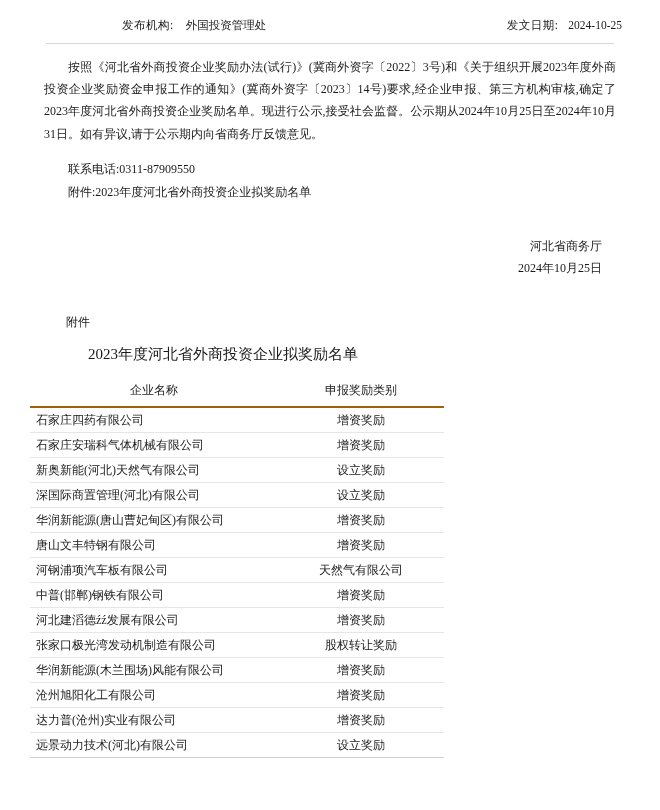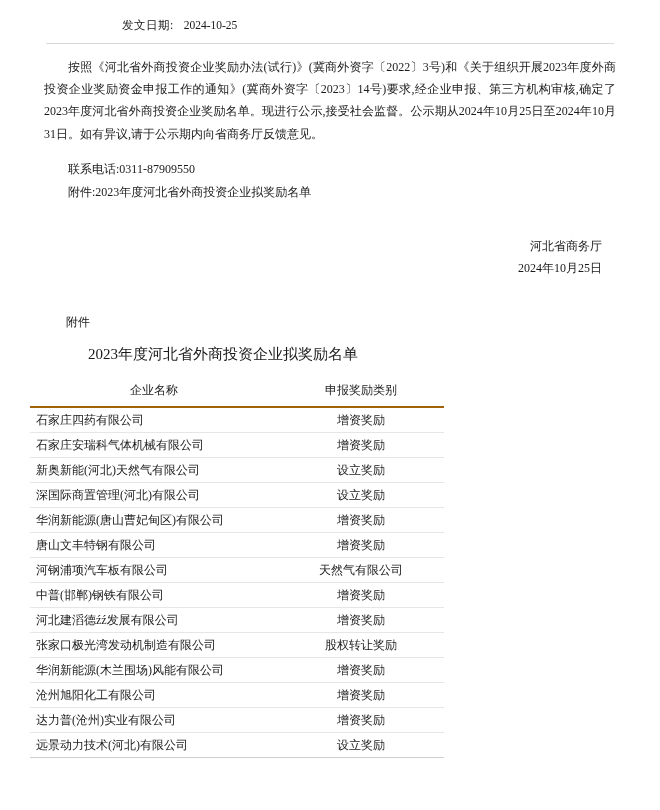--- a/index.html
+++ b/index.html
@@ -130,20 +130,24 @@
     border-bottom: 1px solid #cfcfcf;
   }
 </style>
 </head>
 <body>
 
 <div class="page">
 
 
   <div class="meta-row">
+    <div class="meta-left">
+      <span class="meta-label">发布机构:</span>
+      <span class="meta-value">外国投资管理处</span>
+    </div>
     <div class="meta-right">
       <span class="meta-label">发文日期:</span>
       <span class="meta-value">2024-10-25</span>
     </div>
   </div>
 
   <div class="rule"></div>
 
   <div class="body-block">
     <p class="indent">按照《河北省外商投资企业奖励办法(试行)》(冀商外资字〔2022〕3号)和《关于组织开展2023年度外商投资企业奖励资金申报工作的通知》(冀商外资字〔2023〕14号)要求,经企业申报、第三方机构审核,确定了2023年度河北省外商投资企业奖励名单。现进行公示,接受社会监督。公示期从2024年10月25日至2024年10月31日。如有异议,请于公示期内向省商务厅反馈意见。</p>

